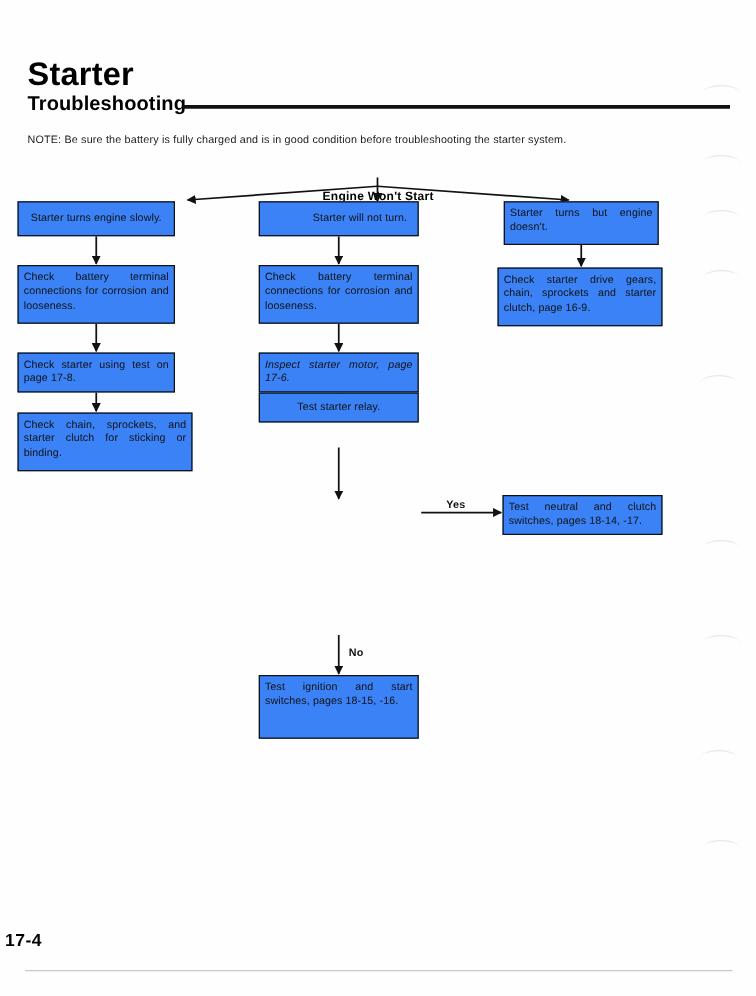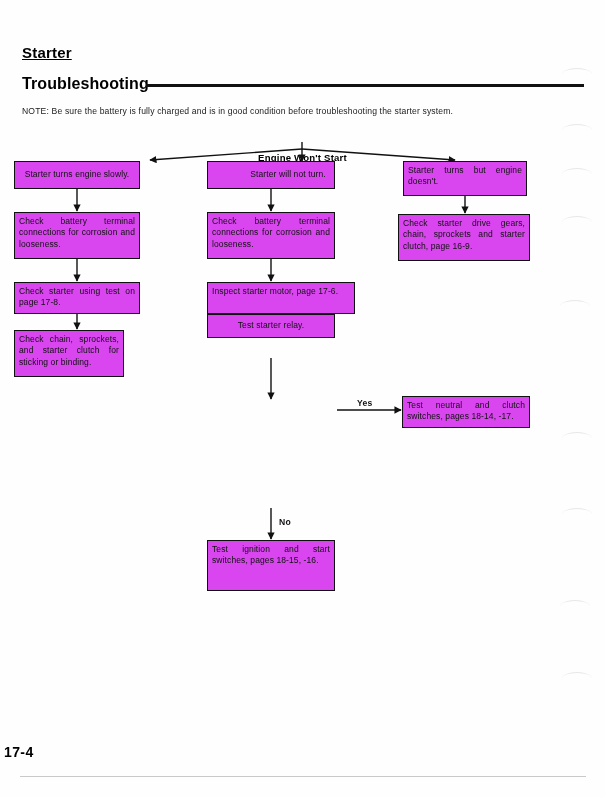--- a/index.html
+++ b/index.html
@@ -15,24 +15,23 @@
     overflow: hidden;
     font-family: "Liberation Sans", sans-serif;
     color: #000;
   }
 
   
   #title {
     position: absolute;
     left: 22px;
     top: 44px;
-    font-size: 15px;
+    font-size: 26px;
     font-weight: bold;
     letter-spacing: 0.2px;
-    text-decoration: underline;
   }
   #subtitle-wrap {
     position: absolute;
     left: 22px;
     top: 74px;
     width: 562px;
     height: 22px;
   }
   #subtitle {
     font-size: 16px;
@@ -63,21 +62,21 @@
   #chart {
     position: absolute;
     left: 0;
     top: 0;
     width: 605px;
     height: 797px;
   }
   .fc-box {
     position: absolute;
     border: 1.4px solid #111;
-    background: #d946ef;
+    background: #3b82f6;
     box-sizing: border-box;
     font-size: 8.5px;
     line-height: 11.4px;
     letter-spacing: 0.1px;
     color: #111;
     padding: 3px 4px 2px 4px;
     text-align: justify;
   }
   .fc-box.center {
     text-align: center;
@@ -199,33 +198,33 @@
   </div>
 
   <div class="fc-box" style="left:14px; top:212px; width:126px; height:47px;">
     <p>Check battery terminal connections for corrosion and looseness.</p>
   </div>
 
   <div class="fc-box" style="left:14px; top:282px; width:126px; height:32px;">
     <p>Check starter using test on page 17-8.</p>
   </div>
 
-  <div class="fc-box" style="left:14px; top:330px; width:110px; height:47px;">
+  <div class="fc-box" style="left:14px; top:330px; width:140px; height:47px;">
     <p>Check chain, sprockets, and starter clutch for sticking or binding.</p>
   </div>
 
   <div class="fc-box center" style="left:207px; top:161px; width:128px; height:28px;padding-left:38px;">
     <span>Starter will not turn.</span>
   </div>
 
   <div class="fc-box" style="left:207px; top:212px; width:128px; height:47px;">
     <p>Check battery terminal connections for corrosion and looseness.</p>
   </div>
 
-  <div class="fc-box" style="left:207px; top:282px; width:148px; height:32px;">
+  <div class="fc-box" style="left:207px; top:282px; width:128px; height:32px;font-style:italic;">
     <p>Inspect starter motor, page 17-6.</p>
   </div>
 
   <div class="fc-box center" style="left:207px; top:314px; width:128px; height:24px;">
     <span>Test starter relay.</span>
   </div>
 
 
   <div class="fc-box" style="left:207px; top:540px; width:128px; height:51px;">
     <p>Test ignition and start switches, pages 18-15, -16.</p>

